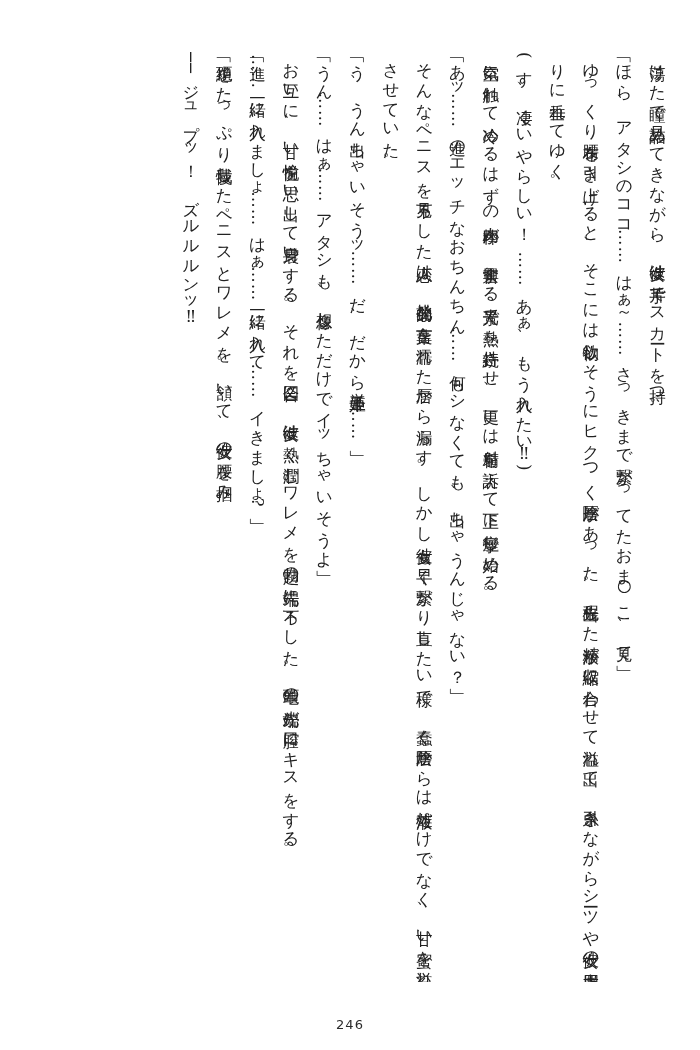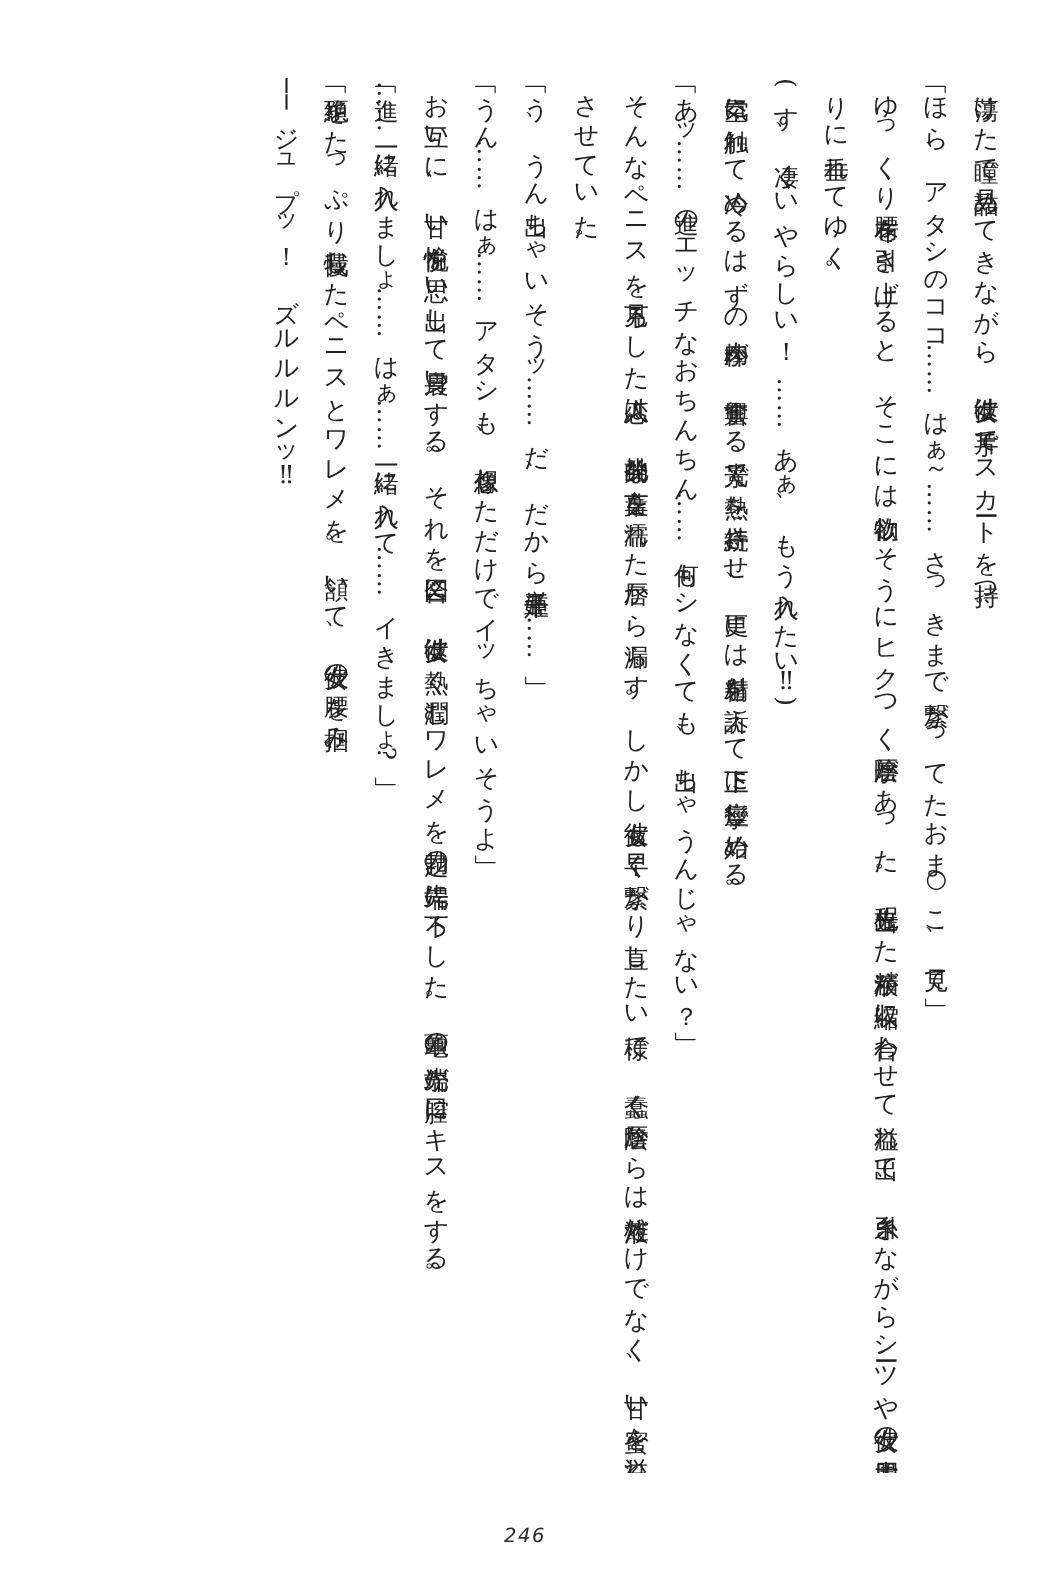--- a/index.html
+++ b/index.html
@@ -52,21 +52,20 @@
   #page-number {
     position: absolute;
     bottom: 18px;
     left: 0;
     width: 100%;
     text-align: center;
     font-size: 13px;
     letter-spacing: 0.08em;
     color: #2b2b2b;
     font-family: "DejaVu Sans", "Liberation Sans", sans-serif;
-    font-style: italic;
   }
 </style>
 </head>
 <body>
 
 <div id="page">
 
   <div id="text-body">
     <p>蕩けた瞳で見詰めてきながら、彼女は片手でスカートを持つ。</p>
     <p>「ほら、アタシのココ……はぁ～……さっきまで繋がってたおま○こ、見て」</p>

